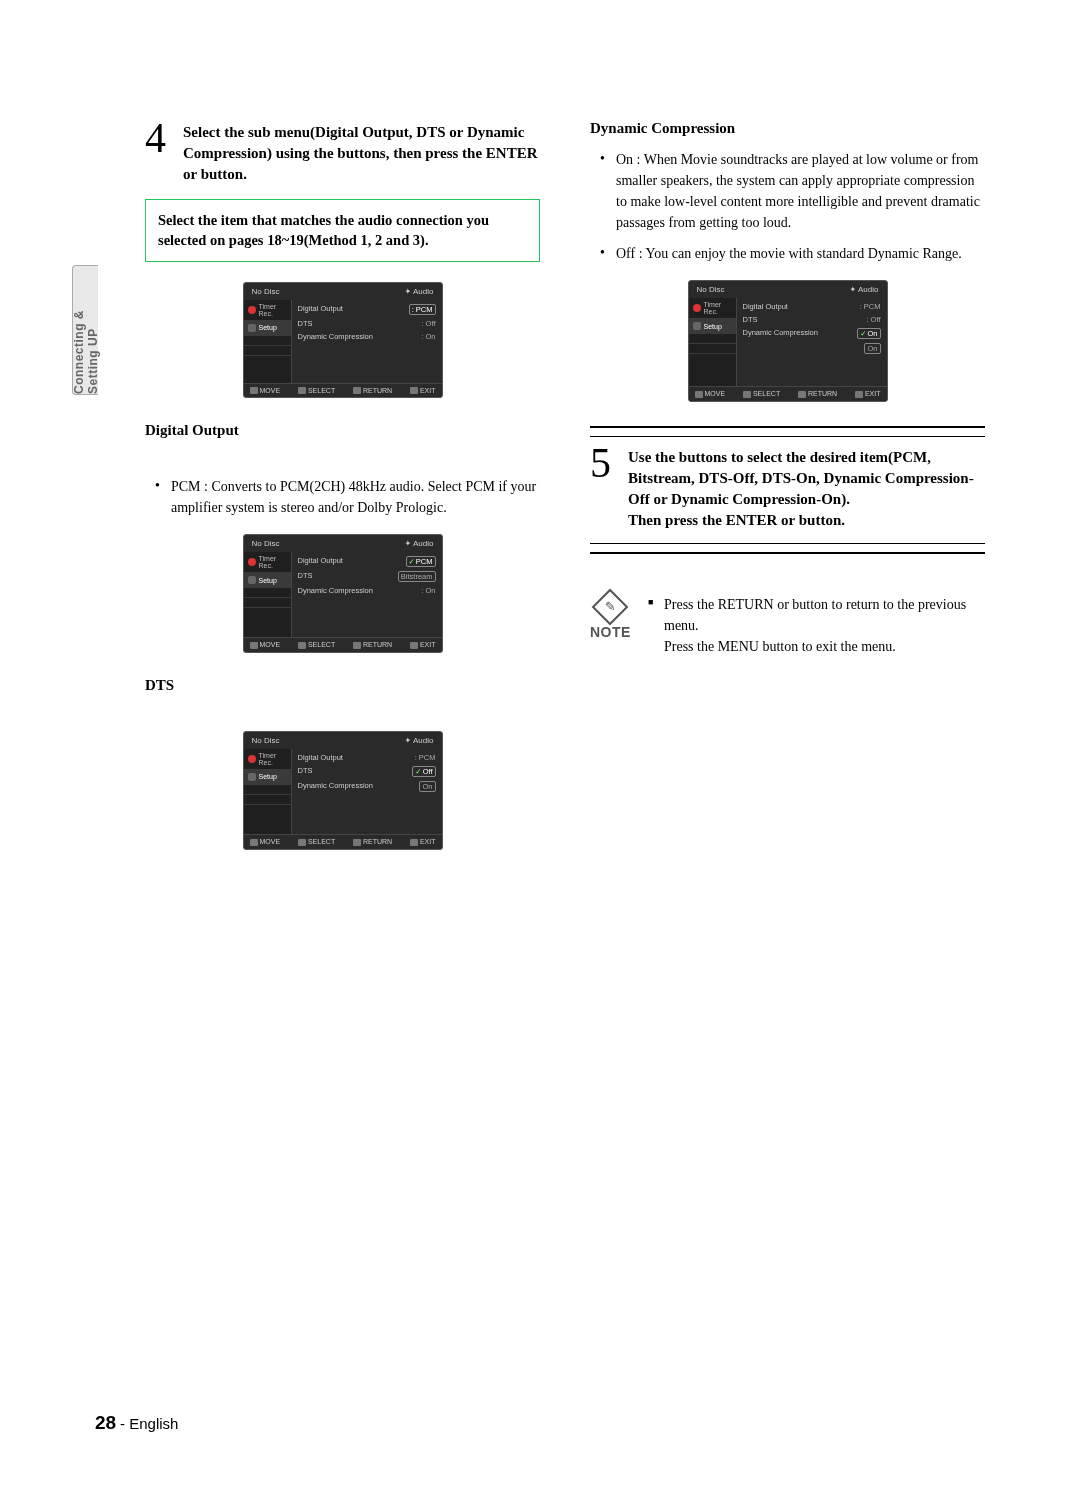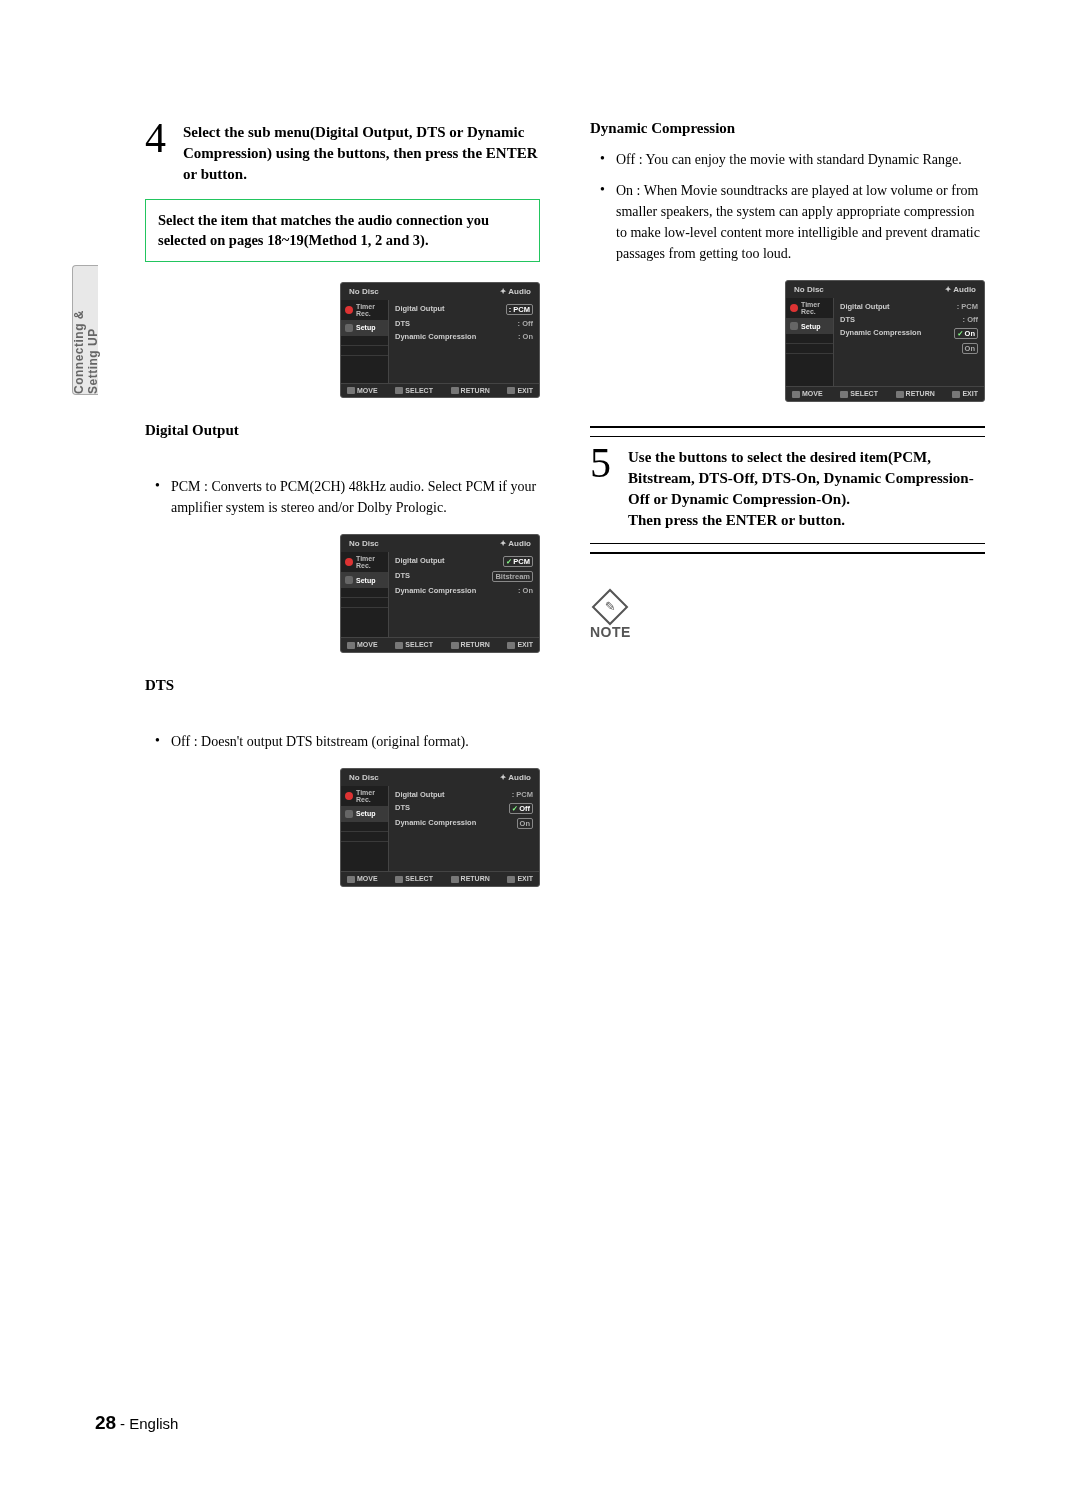--- a/index.html
+++ b/index.html
@@ -66,21 +66,21 @@
     line-height: 1.4;
     margin: 14px 0 20px 0;
   }
   .heading { font-weight: bold; font-size: 15px; margin: 18px 0 8px 0; }
   .body-text { font-size: 14px; line-height: 1.5; }
   ul.bullets { list-style: none; padding-left: 14px; margin-top: 37px; }
   ul.bullets li { position: relative; padding-left: 12px; margin-bottom: 10px; line-height: 1.5; font-size: 14px; }
   ul.bullets li::before { content: "●"; position: absolute; left: -4px; top: 3px; font-size: 8px; }
 
   
-  .osd-wrap { display: flex; justify-content: flex-end; margin: 16px 0 24px 0; font-weight: bold; }
+  .osd-wrap { display: flex; justify-content: center; margin: 16px 0 24px 0; }
   .osd {
     width: 200px;
     background: #2a2a2a;
     border: 1px solid #555;
     border-radius: 3px;
     font-family: Arial, sans-serif;
     color: #ddd;
     font-size: 8px;
     position: relative;
     overflow: hidden;
@@ -270,21 +270,20 @@
           <span><i class="fk"></i><span>MOVE</span></span>
           <span><i class="fk"></i><span>SELECT</span></span>
           <span><i class="fk"></i><span>RETURN</span></span>
           <span><i class="fk"></i><span>EXIT</span></span>
         </div>
       </div>
     </div>
 
     <div class="heading">DTS</div>
     <ul class="bullets">
-      <li>Off : Doesn't output DTS bitstream (original format).</li>
     </ul>
 
     <div class="osd-wrap">
       <div class="osd">
         <div class="osd-top">
           <span>No Disc</span>
           <span>✦ <span>Audio</span></span>
         </div>
         <div class="osd-body">
           <div class="osd-side">
@@ -324,22 +323,22 @@
         </div>
       </div>
     </div>
 
   </div>
 
   <div class="col">
 
     <div class="heading" style="margin-top:0">Dynamic Compression</div>
     <ul class="bullets" style="margin-top:12px">
+      <li>On : When Movie soundtracks are played at low volume or from smaller speakers, the system can apply appropriate compression to make low-level content more intelligible and prevent dramatic passages from getting too loud.</li>
       <li>Off : You can enjoy the movie with standard Dynamic Range.</li>
-      <li>On : When Movie soundtracks are played at low volume or from smaller speakers, the system can apply appropriate compression to make low-level content more intelligible and prevent dramatic passages from getting too loud.</li>
     </ul>
 
     <div class="osd-wrap">
       <div class="osd">
         <div class="osd-top">
           <span>No Disc</span>
           <span>✦ <span>Audio</span></span>
         </div>
         <div class="osd-body">
           <div class="osd-side">
@@ -398,20 +397,26 @@
     <hr class="hr-thin">
     <hr class="hr-thick">
 
     <div class="note-row">
       <div class="note-icon-wrap">
         <div class="note-icon">
             <span>✎</span>
           </div>
         <div class="note-label">NOTE</div>
       </div>
+      <ul class="note-content">
+        <li>
+          <span>Press the RETURN or        button to return to the previous menu.</span><br>
+          <span>Press the MENU button to exit the menu.</span>
+        </li>
+      </ul>
     </div>
 
   </div>
 </div>
 
 <div class="page-footer">
   <span class="page-num">28</span>
   <span class="page-lang"><span>- </span><span>English</span></span>
 </div>
 

